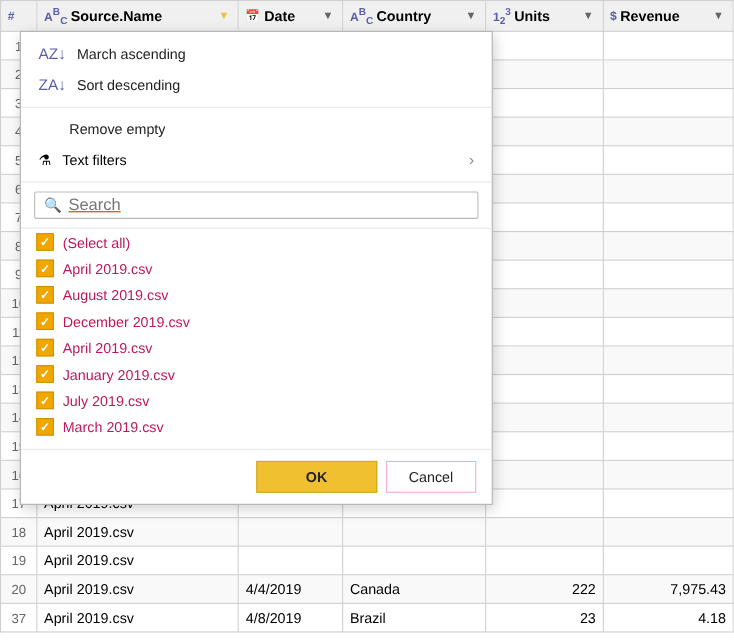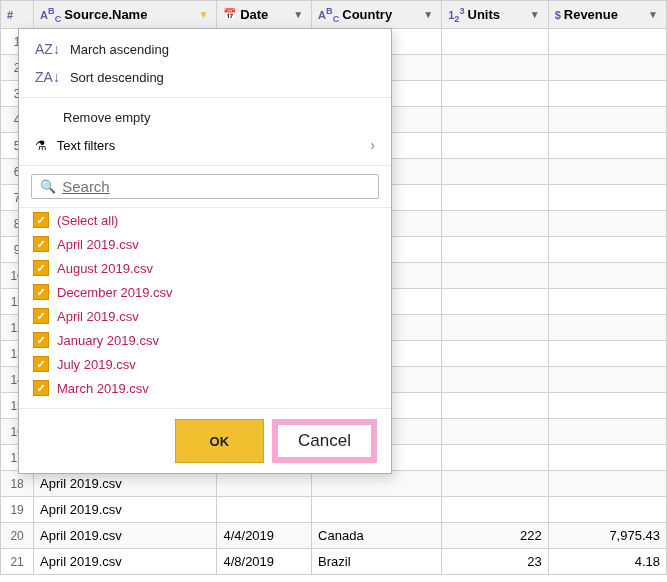--- a/index.html
+++ b/index.html
@@ -77,21 +77,21 @@
 
     .filter-btn.active {
       color: #f0c040;
     }
 
     
     .dropdown-overlay {
       position: absolute;
       top: 28px;
       left: 18px;
-      width: 374px;
+      width: 430px;
       background: #fff;
       border: 1px solid #b0b0b0;
       box-shadow: 2px 4px 12px rgba(0,0,0,0.18);
       z-index: 100;
       padding: 0;
     }
 
     .dropdown-section {
       padding: 6px 0;
       border-bottom: 1px solid #e8e8e8;
@@ -220,31 +220,31 @@
       gap: 8px;
       padding: 10px 14px;
     }
 
     .btn-ok {
       background: #f0c030;
       border: 1px solid #d0a820;
       color: #222;
       font-size: 13px;
       font-weight: 600;
-      padding: 6px 34px;
+      padding: 6px 44px;
       cursor: pointer;
       min-width: 70px;
       margin-left: 28px;
     }
 
     .btn-cancel {
       background: #fff;
-      border: 6px solid #f9a8d4;
+      border: 1px solid #f9a8d4;
       color: #222;
-      font-size: 17px;
+      font-size: 13px;
       padding: 6px 20px;
       cursor: pointer;
       min-width: 70px;
     }
 
     
     .row-num {
       color: #666;
       font-size: 12px;
       text-align: center;
@@ -459,21 +459,21 @@
     </tr>
         <tr>
       <td class="col-row row-num">20</td>
       <td class="col-source">April 2019.csv</td>
       <td class="col-date">4/4/2019</td>
       <td class="col-country">Canada</td>
       <td class="col-units">222</td>
       <td class="col-revenue">7,975.43</td>
     </tr>
         <tr>
-      <td class="col-row row-num">21</td>
+      <td class="col-row row-num">37</td>
       <td class="col-source">April 2019.csv</td>
       <td class="col-date">4/8/2019</td>
       <td class="col-country">Brazil</td>
       <td class="col-units">23</td>
       <td class="col-revenue">4.18</td>
     </tr>
       </tbody>
   </table>
 
   <div class="dropdown-overlay">

